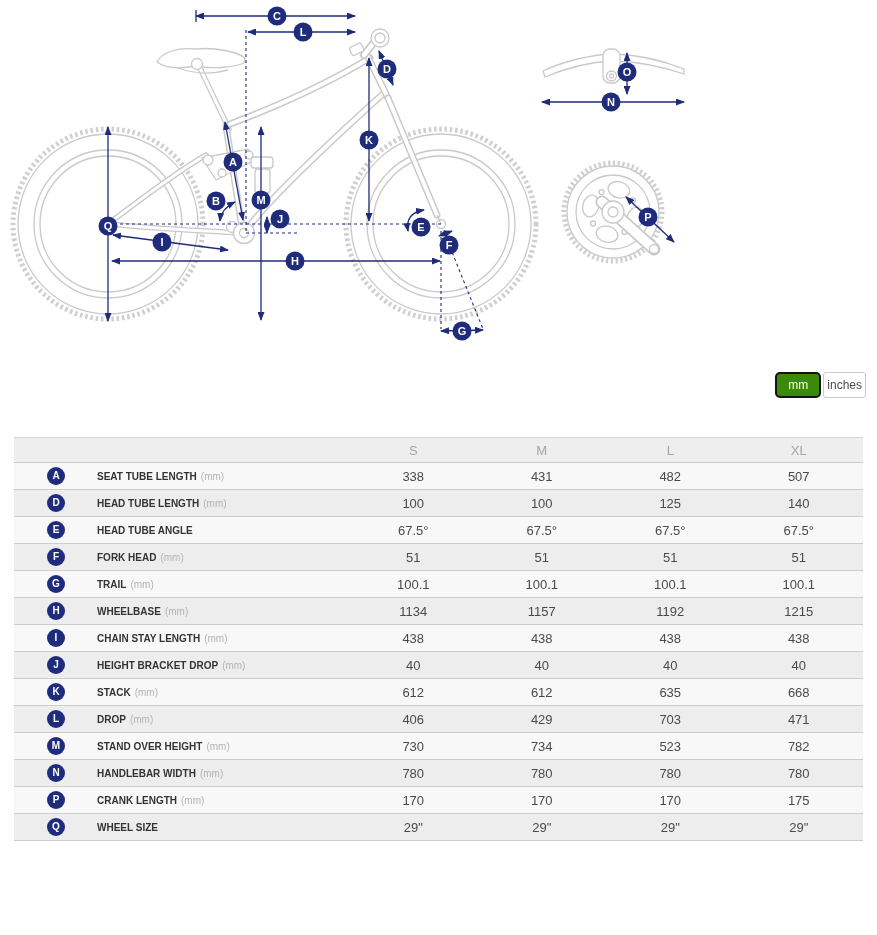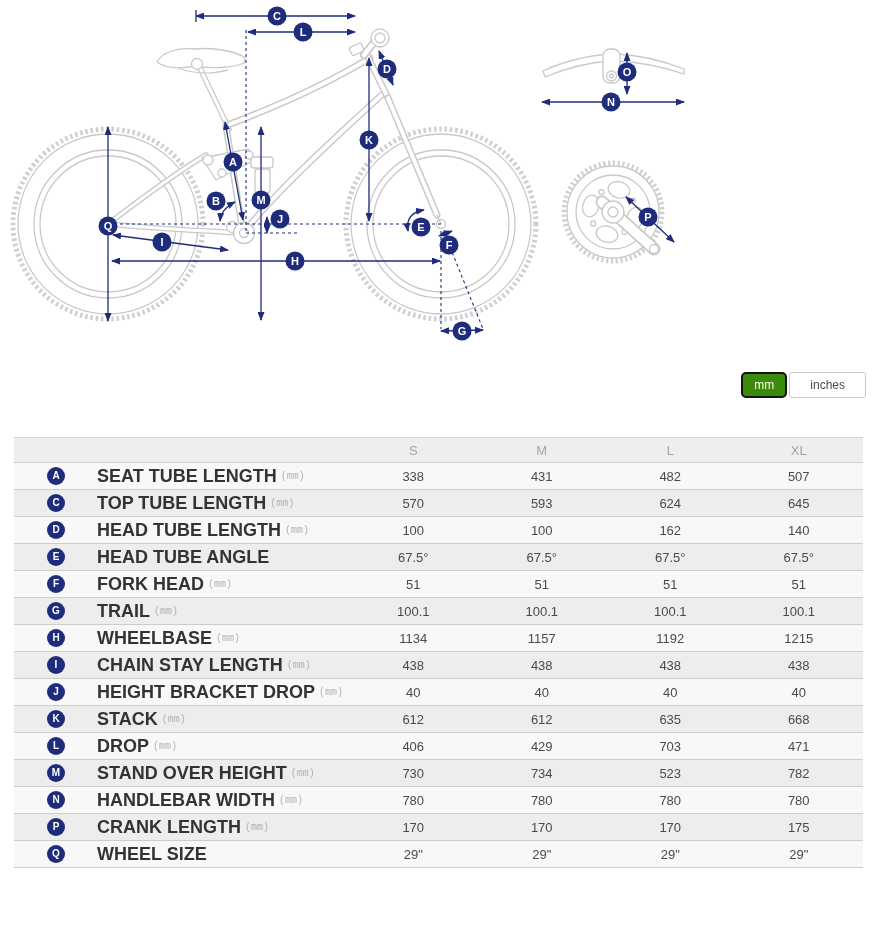--- a/index.html
+++ b/index.html
@@ -16,35 +16,35 @@
   .tread{stroke:#cfcfcf;fill:none;stroke-width:5;stroke-dasharray:2.5 2.8;}
   .arr{stroke:#1f2b7b;stroke-width:1.3;fill:none;}
   .dash{stroke:#1f2b7b;stroke-width:1.1;fill:none;stroke-dasharray:3 3;}
   .lbl circle{fill:#1f2b7b;}
   .lbl text{fill:#fff;font-weight:bold;font-size:11px;text-anchor:middle;font-family:"Liberation Sans",sans-serif;}
 
   
   .toggle{position:absolute;top:372px;right:11px;display:flex;gap:2px;align-items:flex-start;}
   .btn{font-family:"Liberation Sans",sans-serif;font-size:12px;cursor:pointer;line-height:1;}
   .btn-mm{background:#3c8a0b;color:#fbfbe8;border:2px solid #141414;border-radius:5px;padding:5px 11px;}
-  .btn-inches{background:#fff;color:#4a4a4a;border:1px solid #c9c9c9;border-radius:3px;padding:6px 20px;}
+  .btn-inches{background:#fff;color:#4a4a4a;border:1px solid #c9c9c9;border-radius:3px;padding:6px 3px;}
 
   
   .geo-table{position:absolute;top:437px;left:14px;width:849px;border-collapse:collapse;table-layout:fixed;border-top:1px solid #d5d5d5;}
   .geo-table th,.geo-table td{border-bottom:1px solid #ccc;padding:0;}
   .geo-table th{height:24px;background:#eeeeee;font-weight:normal;color:#a5a5a5;font-size:13px;text-align:center;}
   .geo-table td{height:26px;font-size:13px;color:#4a4a4a;text-align:center;}
   .geo-table col.c-label{width:335px;}
   .geo-table tbody tr:nth-child(odd) td{background:#f8f8f8;}
   .geo-table tbody tr:nth-child(even) td{background:#ededed;}
   td.label-cell{text-align:left;padding-left:33px;}
   .badge{display:inline-block;width:18px;height:18px;border-radius:50%;background:#1f2b7b;color:#fff;
          font-size:10px;font-weight:bold;text-align:center;line-height:18px;vertical-align:middle;margin-right:32px;}
-  .row-label{font-weight:bold;color:#333;font-size:18px;vertical-align:middle;}
-  .row-unit{color:#b3b3b3;font-size:10px;margin-left:4px;vertical-align:middle;font-family:Liberation Mono, monospace;}
+  .row-label{font-weight:bold;color:#333;font-size:10px;vertical-align:middle;}
+  .row-unit{color:#b3b3b3;font-size:10px;margin-left:4px;vertical-align:middle;}
 </style>
 </head>
 <body>
 
 <svg class="diagram-svg" width="710" height="352" viewBox="0 0 710 352">
   <defs>
     <marker id="ah" markerWidth="9" markerHeight="7" refX="8" refY="3.5" orient="auto-start-reverse" markerUnits="userSpaceOnUse">
       <path d="M0,0 L9,3.5 L0,7 Z" fill="#1f2b7b"></path>
     </marker>
   </defs>
@@ -266,34 +266,25 @@
     <td class="label-cell">
       <span class="badge">A</span><span class="row-label">SEAT TUBE LENGTH</span><span class="row-unit">(mm)</span>
     </td>
     <td>338</td>
     <td>431</td>
     <td>482</td>
     <td>507</td>
   </tr>
       <tr>
     <td class="label-cell">
-      <span class="badge">C</span><span class="row-label">TOP TUBE LENGTH</span><span class="row-unit">(mm)</span>
-    </td>
-    <td>570</td>
-    <td>593</td>
-    <td>624</td>
-    <td>645</td>
-  </tr>
-      <tr>
-    <td class="label-cell">
       <span class="badge">D</span><span class="row-label">HEAD TUBE LENGTH</span><span class="row-unit">(mm)</span>
     </td>
     <td>100</td>
     <td>100</td>
-    <td>162</td>
+    <td>125</td>
     <td>140</td>
   </tr>
       <tr>
     <td class="label-cell">
       <span class="badge">E</span><span class="row-label">HEAD TUBE ANGLE</span><span class="row-unit"></span>
     </td>
     <td>67.5°</td>
     <td>67.5°</td>
     <td>67.5°</td>
     <td>67.5°</td>

